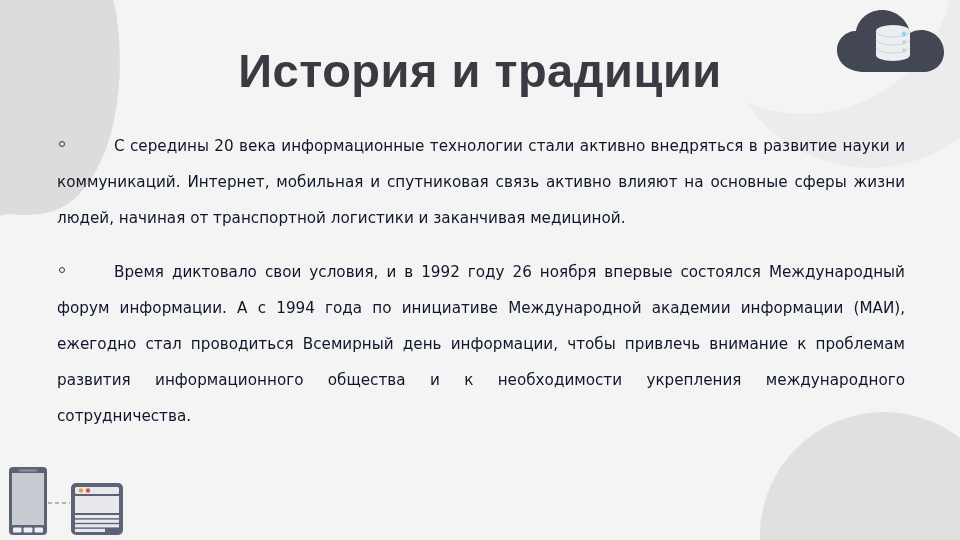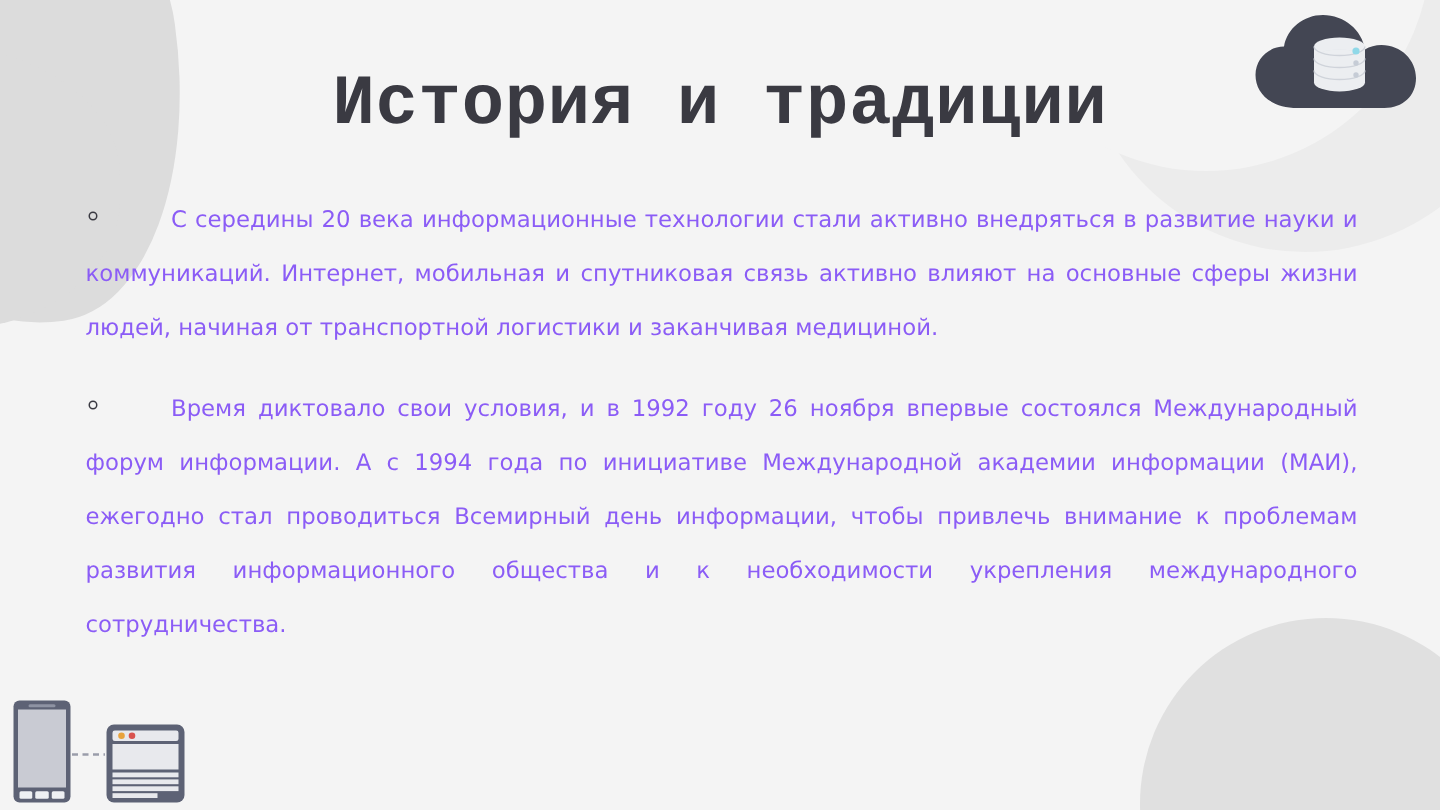--- a/index.html
+++ b/index.html
@@ -74,32 +74,32 @@
     position: absolute;
     left: 0;
     top: 44px;
     width: 960px;
     text-align: center;
     font-size: 47px;
     line-height: 54px;
     font-weight: bold;
     color: #3a3a42;
     letter-spacing: 0.5px;
-    font-family: Liberation Mono, monospace;
+    font-family: Liberation Sans, sans-serif;
   }
 
   
   .body {
     position: absolute;
     left: 57px;
     top: 128px;
     width: 848px;
   }
   .para {
-    color: #8b5cf6;
+    color: #0f172a;
     font-size: 15.2px;
     line-height: 36px;
     text-align: justify;
     text-justify: inter-word;
     font-family: "DejaVu Sans", sans-serif;
     margin: 0 0 18px 0;
     position: relative;
   }
   .para:last-child { margin-bottom: 0; }
   .bullet {

